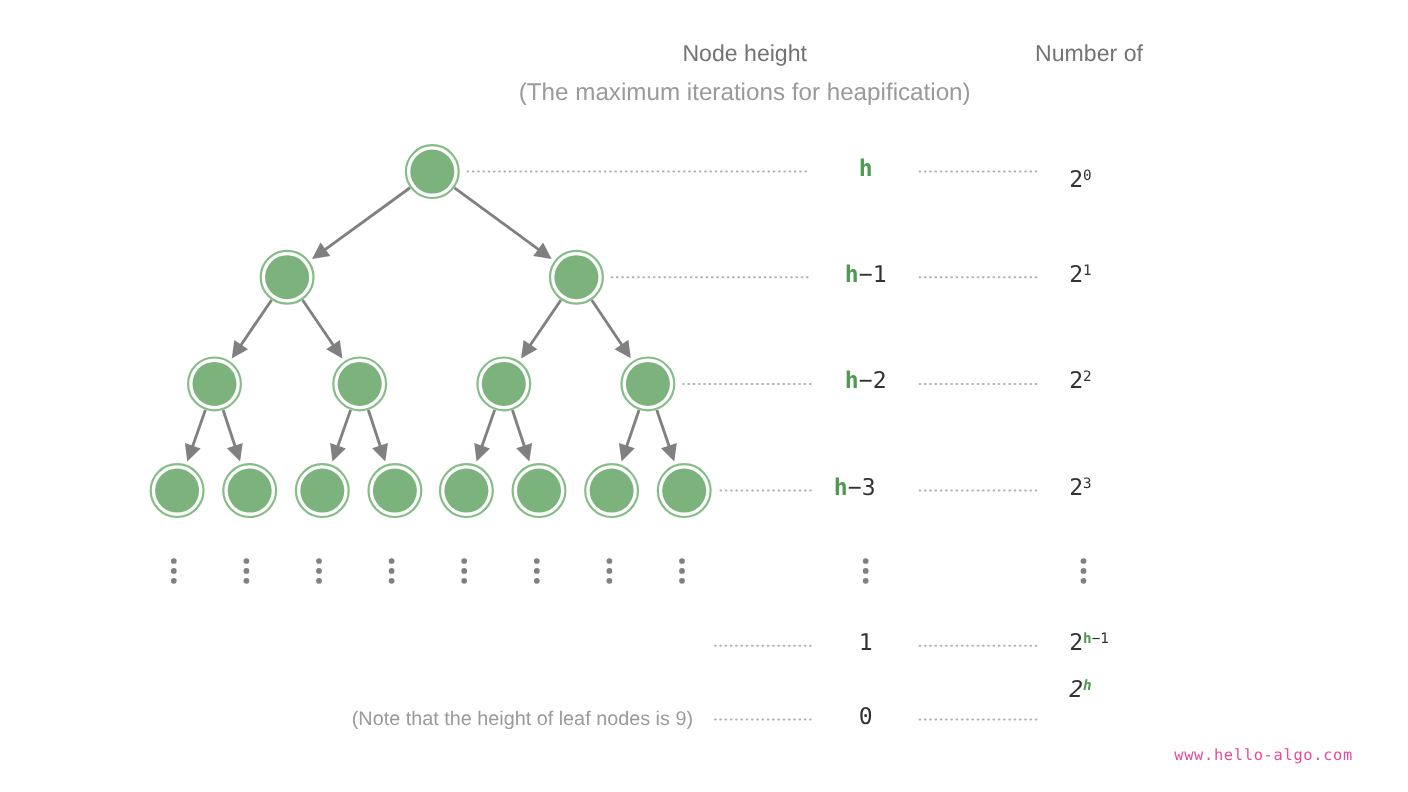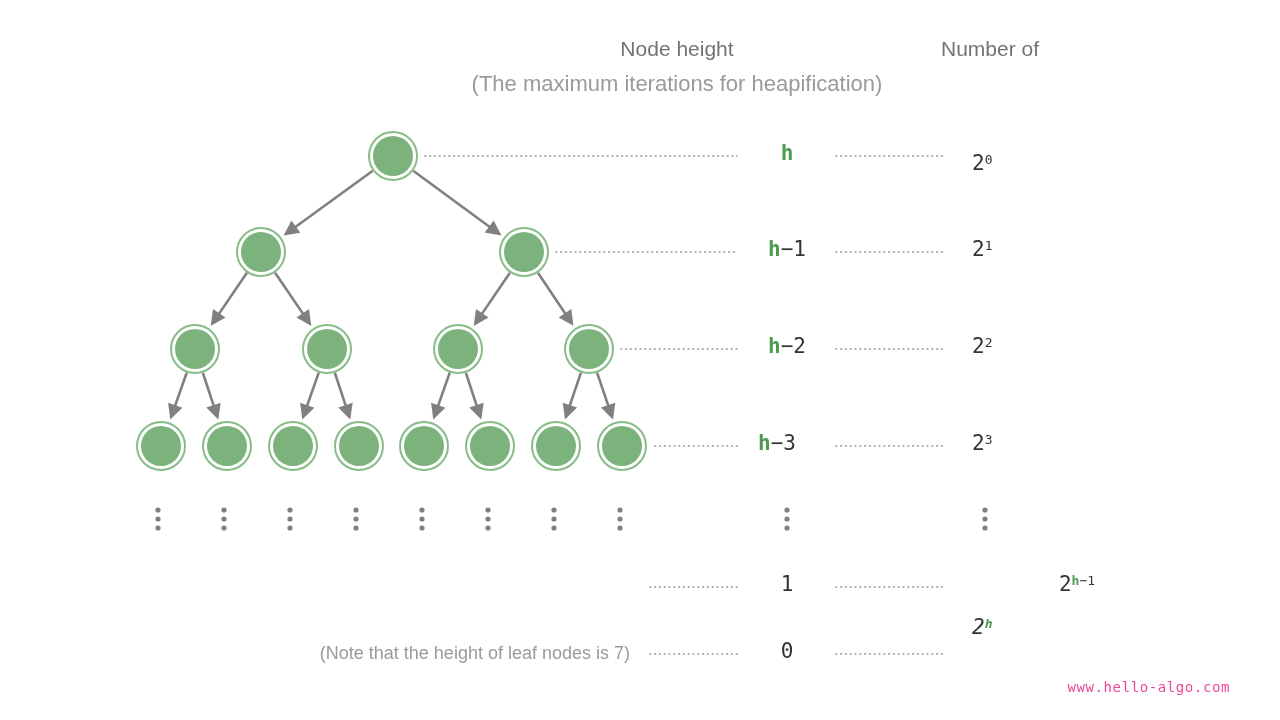--- a/index.html
+++ b/index.html
@@ -199,20 +199,20 @@
       <div class="cell" style="left: 707px; top: 431px; width: 140px;"><span class="base gr">h</span><span class="base dk">−3</span></div>
       <div class="cell" style="left: 717px; top: 572px; width: 140px;"><span class="base gr"></span><span class="base dk">1</span></div>
       <div class="cell" style="left: 717px; top: 639px; width: 140px;"><span class="base gr"></span><span class="base dk">0</span></div>
     </div>
 
   <div id="count-cells">
       <div class="cell" style="left: 972px; top: 151px; width: 120px; text-align: left;"><span class="base plain">2</span><sup><span class="dk">0</span></sup></div>
       <div class="cell" style="left: 972px; top: 237px; width: 120px; text-align: left;"><span class="base plain">2</span><sup><span class="dk">1</span></sup></div>
       <div class="cell" style="left: 972px; top: 334px; width: 120px; text-align: left;"><span class="base plain">2</span><sup><span class="dk">2</span></sup></div>
       <div class="cell" style="left: 972px; top: 431px; width: 120px; text-align: left;"><span class="base plain">2</span><sup><span class="dk">3</span></sup></div>
-      <div class="cell" style="left: 1017px; top: 572px; width: 120px; text-align: center;"><span class="base plain">2</span><sup><span class="gr">h</span><span class="dk">−1</span></sup></div>
+      <div class="cell" style="left: 972px; top: 572px; width: 120px; text-align: left;"><span class="base plain">2</span><sup><span class="gr">h</span><span class="dk">−1</span></sup></div>
       <div class="cell" style="left: 972px; top: 615px; width: 120px; text-align: left; font-style: italic;"><span class="base plain">2</span><sup><span class="gr">h</span></sup></div>
     </div>
 
-  <div class="note" style="left:200px; top:643px; width:430px;">(Note that the height of leaf nodes is 7)</div>
+  <div class="note" style="left:200px; top:643px; width:430px;">(Note that the height of leaf nodes is 9)</div>
 
   <div class="watermark" style="left:1000px; top:679px; width:230px;">www.hello-algo.com</div>
 </div>
 
 </body></html>

